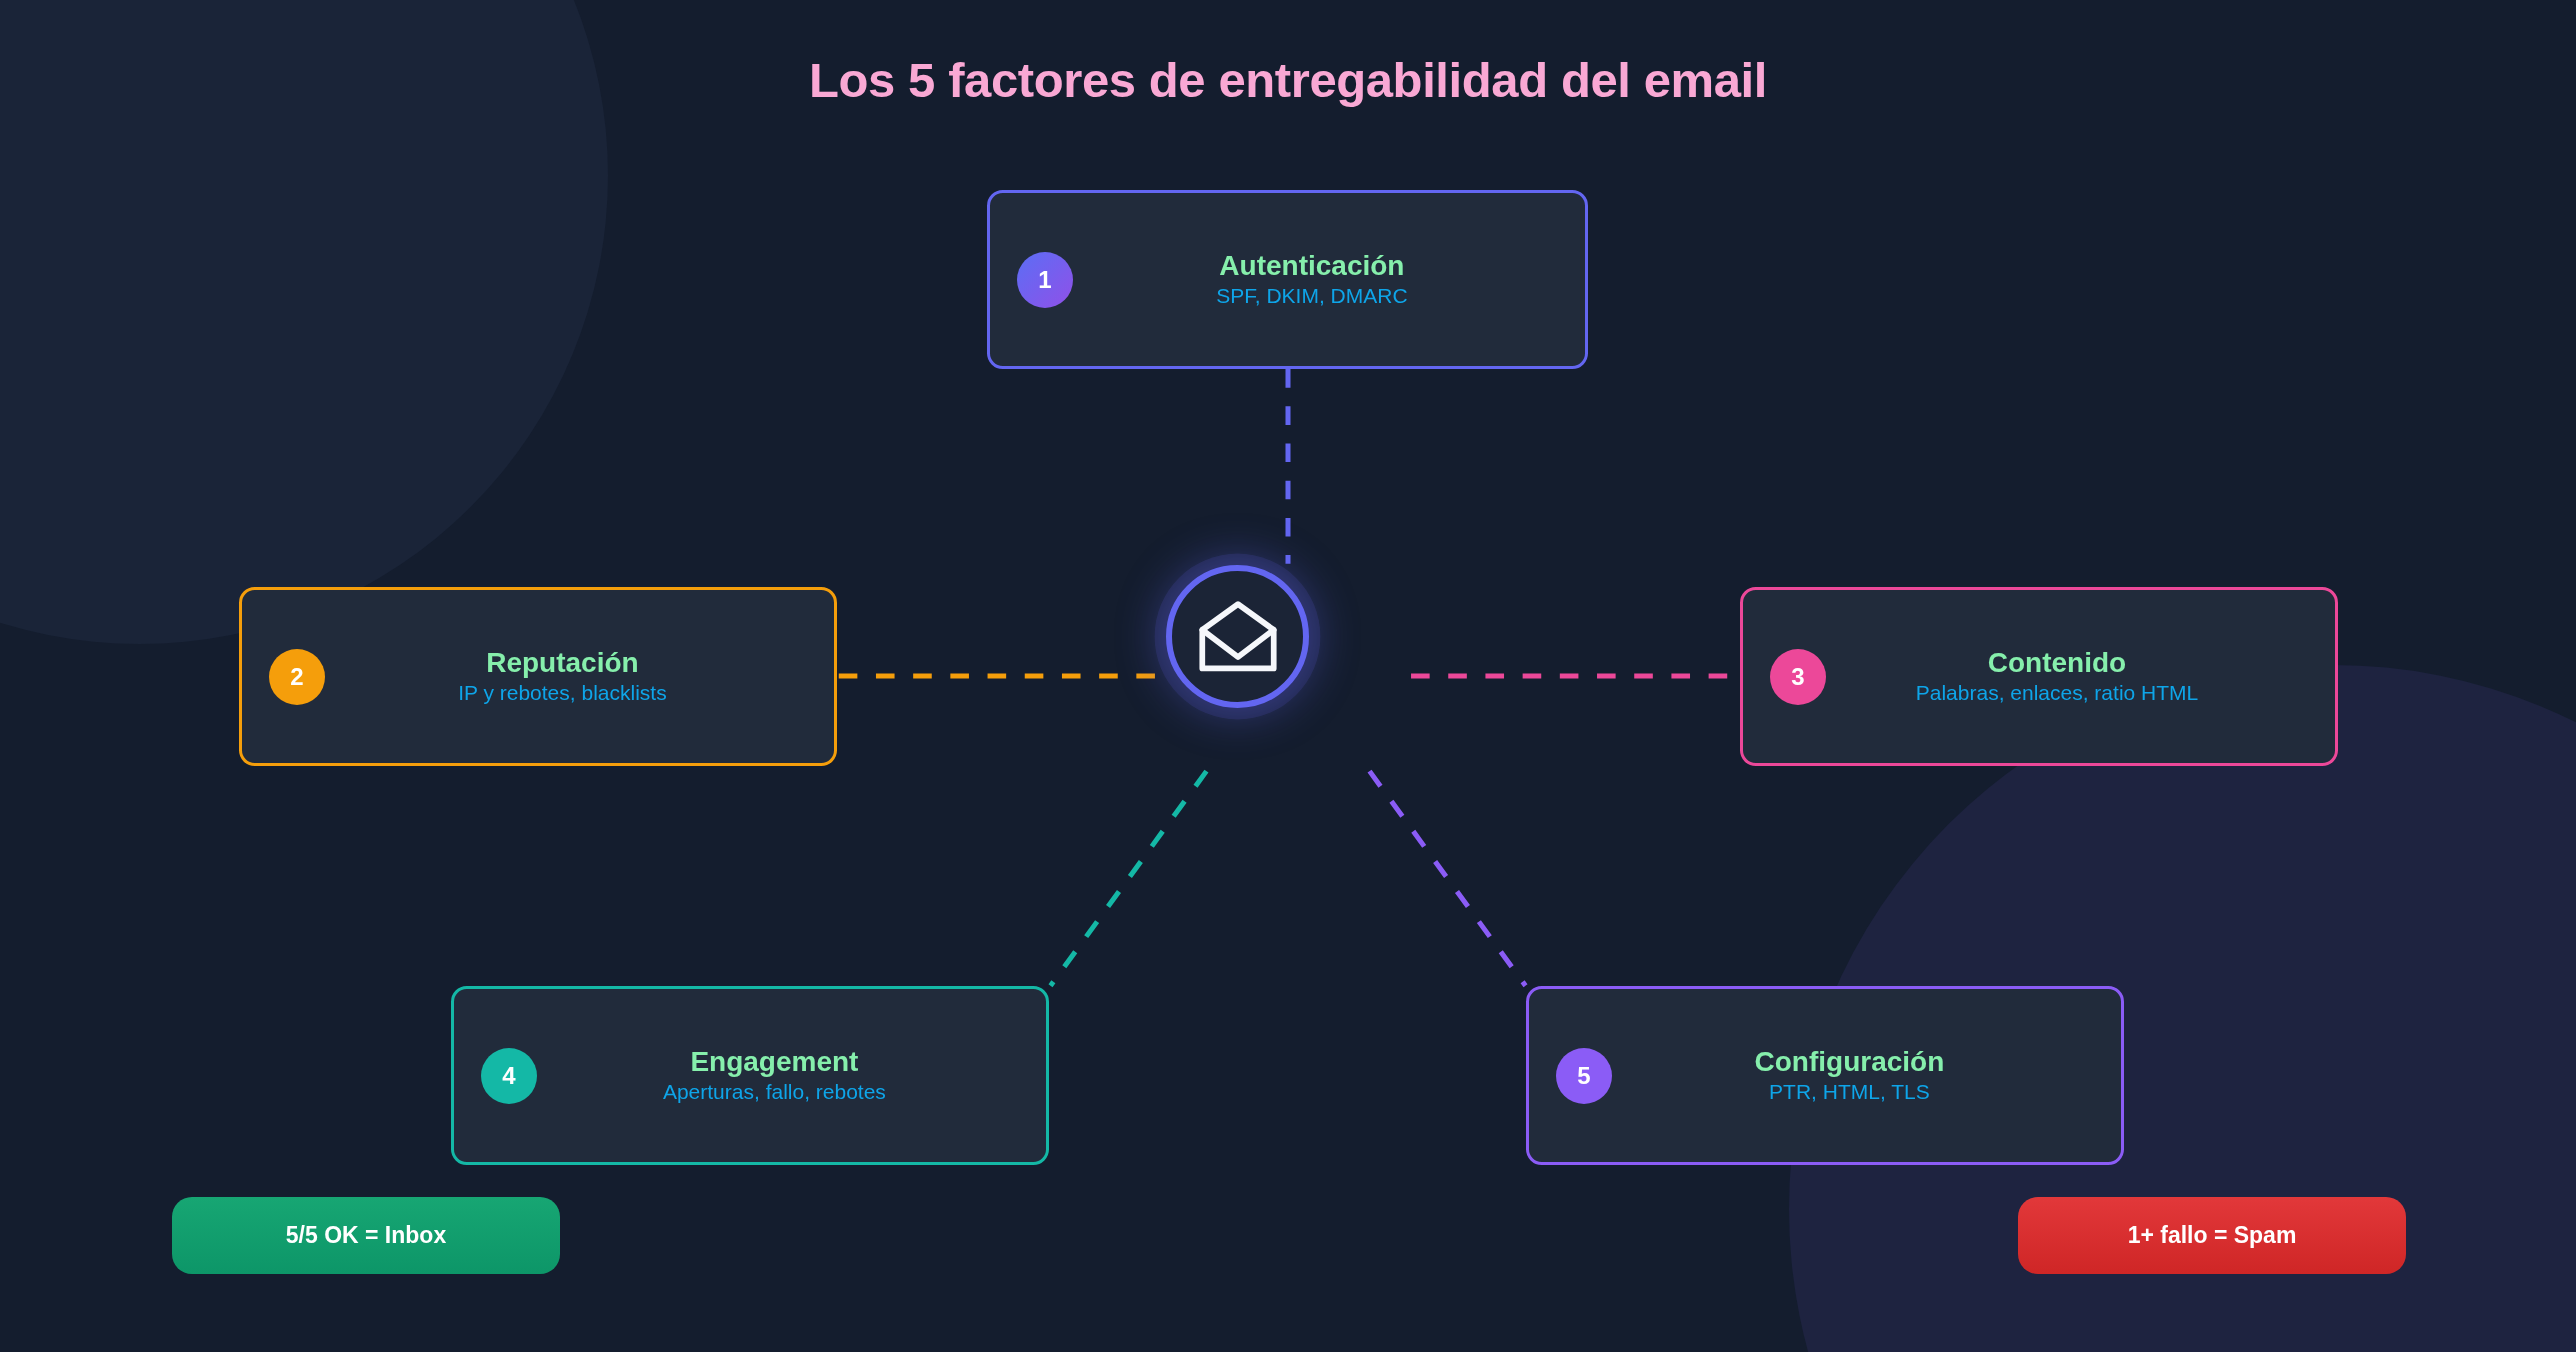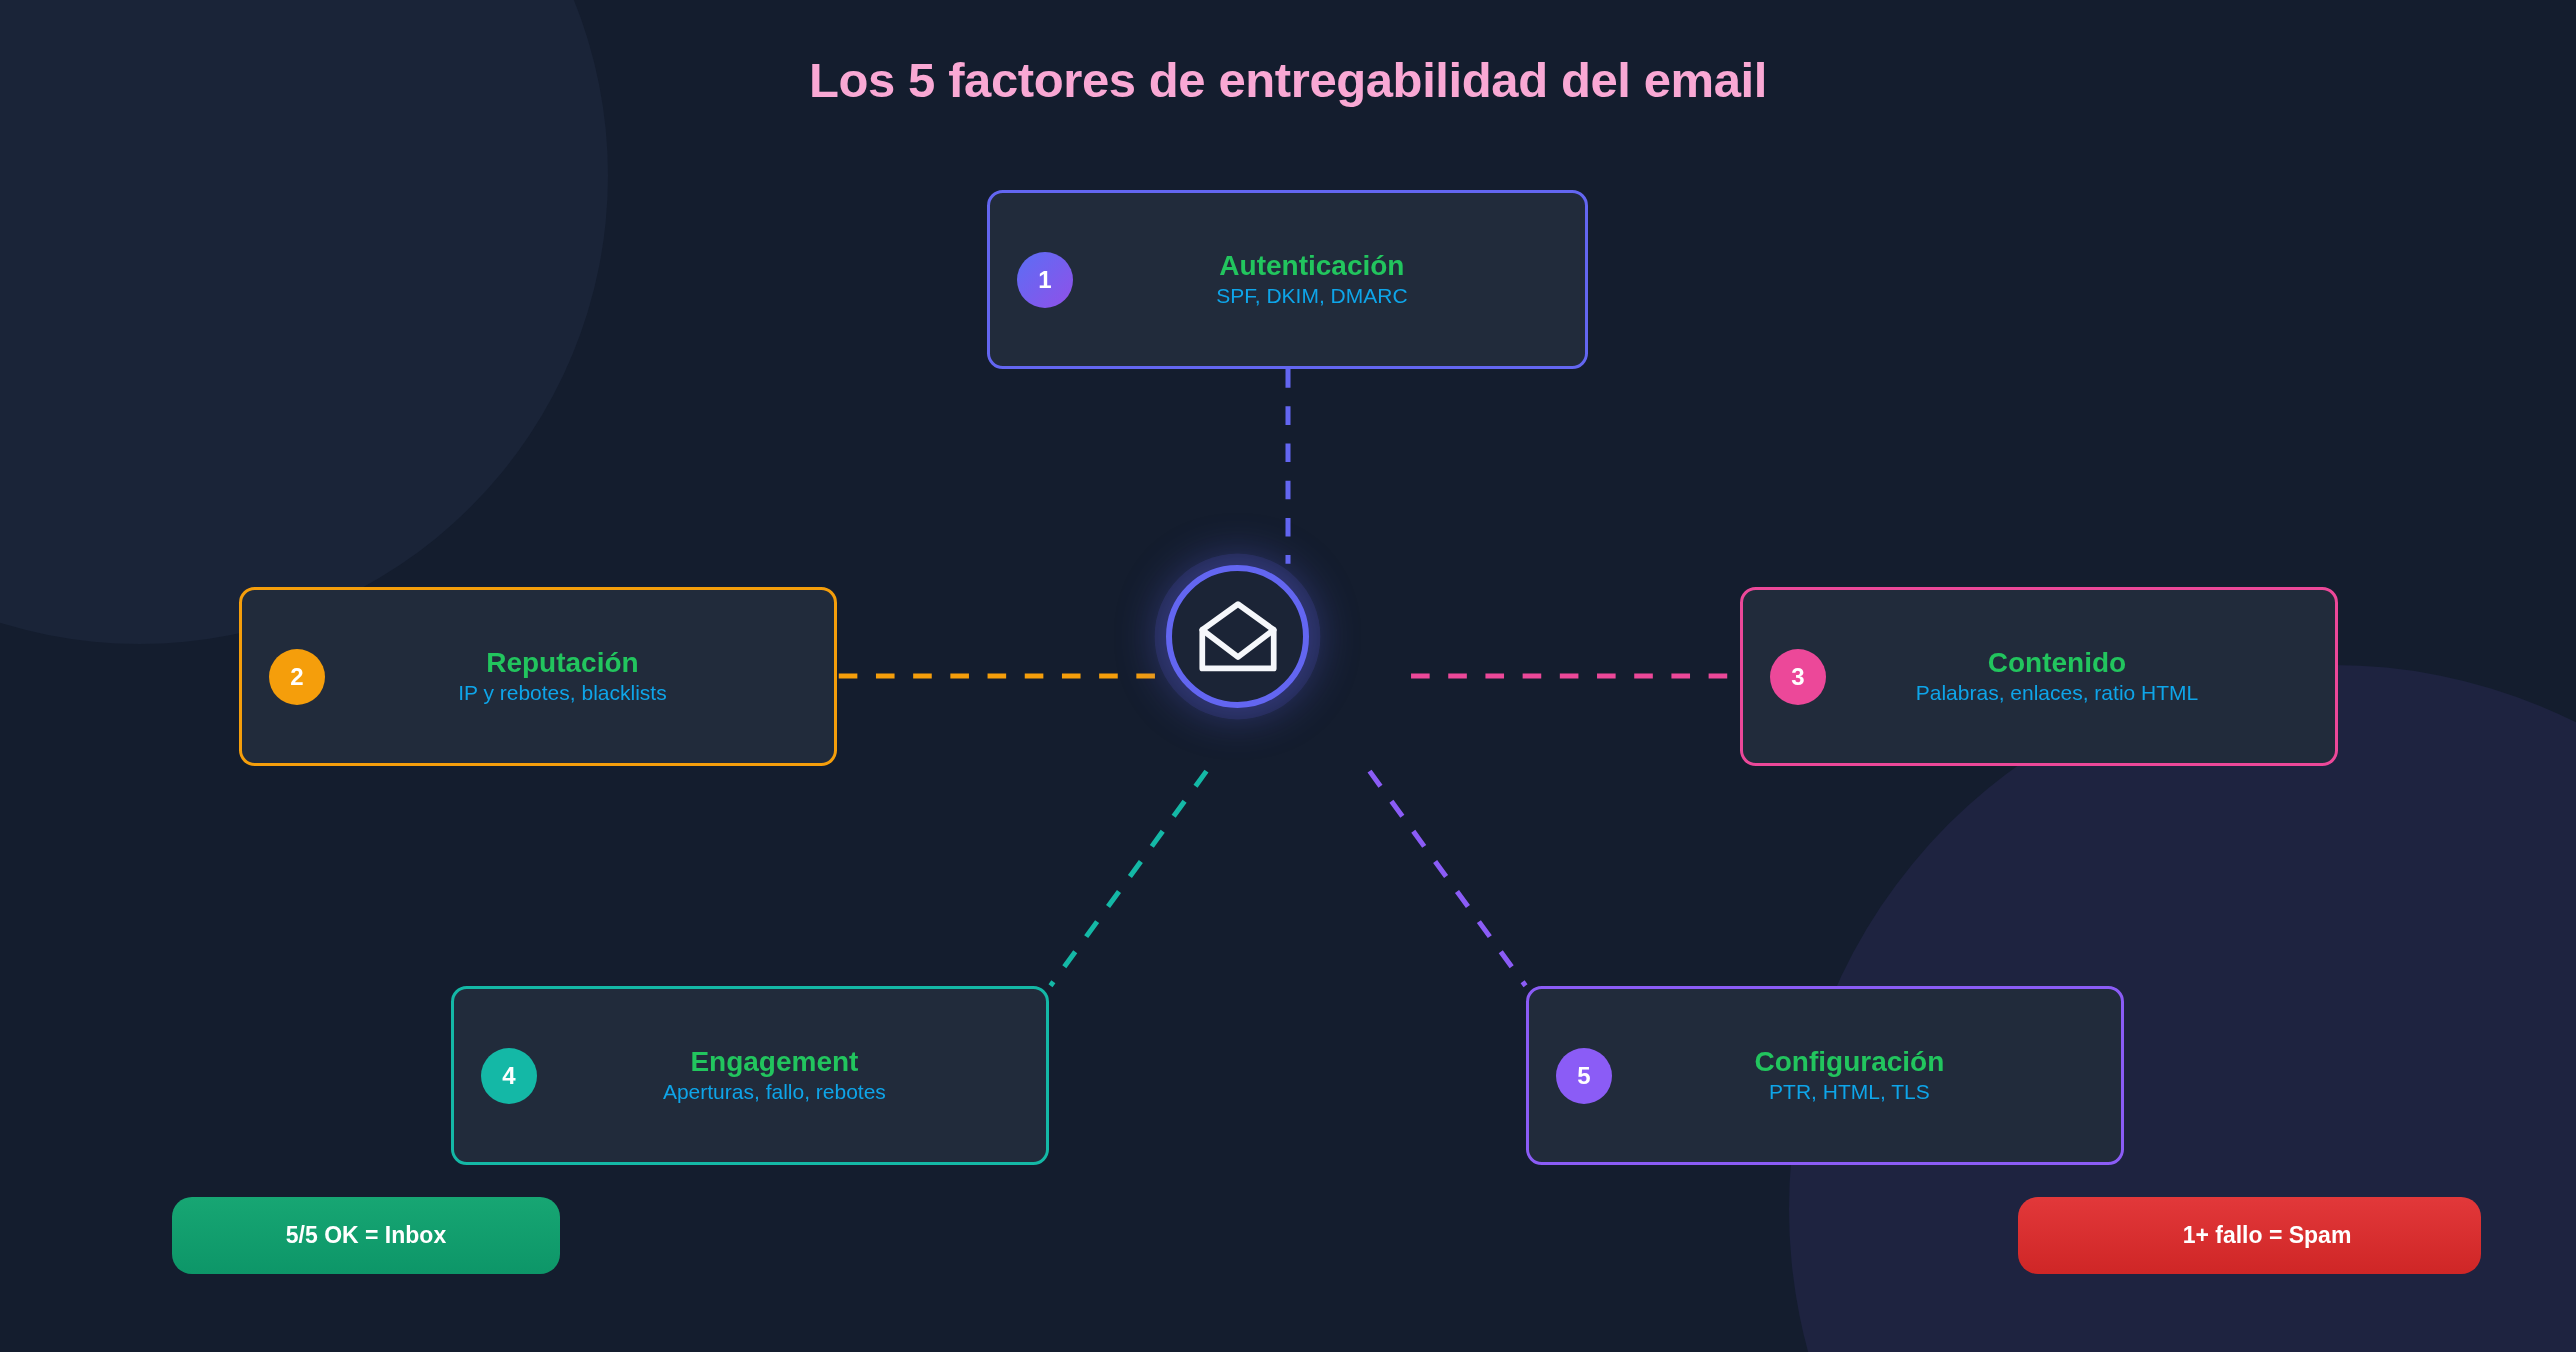--- a/index.html
+++ b/index.html
@@ -101,21 +101,21 @@
     font-size: 24px;
     font-weight: bold;
     background: #6366f1;
   }
   .card-text {
     flex: 1 1 auto;
     text-align: center;
     margin-left: -7.2px;
   }
   .card-title {
-    color: #22c55e;
+    color: #86efac;
     font-size: 28px;
     font-weight: bold;
     line-height: 1.18;
     white-space: nowrap;
   }
   .card-sub {
     color: #0ea5e9;
     font-size: 21px;
     line-height: 1.34;
     white-space: nowrap;
@@ -157,23 +157,22 @@
   }
   .pill-ok {
     left: 172px;
     top: 1197px;
     width: 388px;
     background: linear-gradient(180deg, #17a673 0%, #0d9668 100%);
   }
   .pill-spam {
     left: 2018px;
     top: 1197px;
-    width: 428px;
+    width: 388px;
     background: linear-gradient(180deg, #e2383a 0%, #cf2626 100%);
-    padding-left: 35px;
   }
 </style>
 </head>
 <body>
 
 <div class="stage">
 
   <div class="blob blob-tl"></div>
   <div class="blob blob-br"></div>
 

